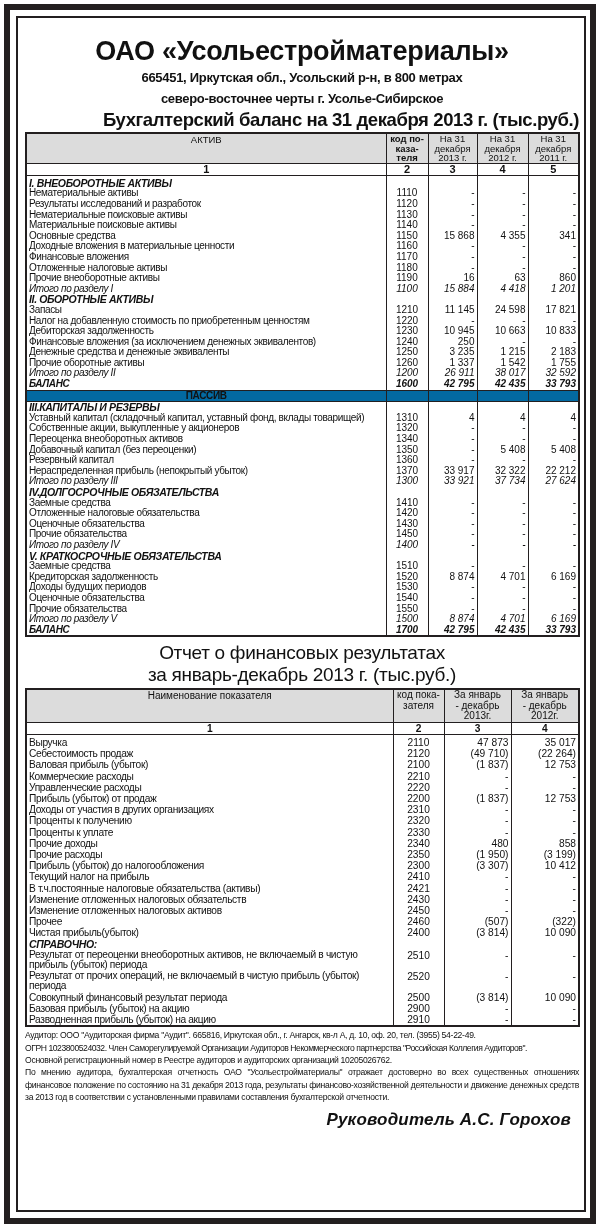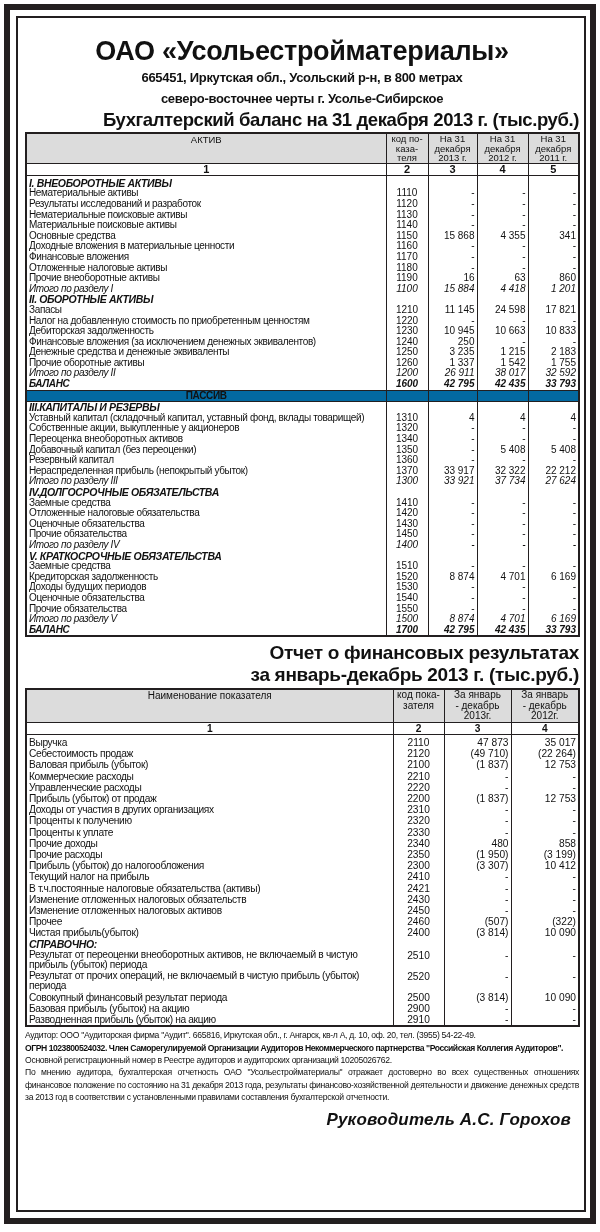--- a/index.html
+++ b/index.html
@@ -19,21 +19,21 @@
   td.c { text-align:center; border-left:1px solid #231f20; }
   td.v { text-align:right; border-left:1px solid #231f20; }
   td.l { letter-spacing:-0.35px; }
   tr.sec td.l { font-weight:bold; font-size:10.5px;font-style:italic; }
   tr.tot td { font-style:italic; }
   tr.bal td { font-style:italic; font-weight:bold; }
   tr.bal td { border-bottom:1px solid #231f20; }
   tr.pass td { background:#0369a1; font-weight:bold; text-align:center; border-top:1px solid #231f20; border-bottom:1px solid #231f20; }
   tr.pass td.c { border-left:1px solid #231f20; }
   tr.first td { padding-top:2px; }
-  .rep-title { text-align:right; font-weight:bold; font-size:19px; line-height:22px; margin-top:5px; letter-spacing:-0.3px; }
+  .rep-title { text-align:center; font-weight:normal; font-size:19px; line-height:22px; margin-top:5px; letter-spacing:-0.3px; }
   table.fin { margin-top:2px; border:2px solid #231f20; }
   table.fin th { font-size:10px; line-height:10.5px; }
   table.fin td { line-height:11.2px; font-size:10.2px; }
   table.fin td.wrap { white-space:normal; line-height:10.5px; }
   .foot { font-size:8.6px; line-height:12.3px; letter-spacing:-0.3px; margin-top:2px; padding-left:0; }
   .sign { text-align:right; font-weight:bold; font-style:italic; font-size:17px; line-height:20px; margin-top:7px; padding-right:8px; letter-spacing:0.2px; }
 </style>
 </head>
 <body>
 
@@ -49,21 +49,21 @@
         <colgroup>
           <col style="width:360px">
             <col style="width:42px">
             <col style="width:49px">
             <col style="width:51px">
             <col style="width:51px">
         </colgroup>
         <thead>
           <tr>
             <th class="lbl">АКТИВ</th>
-            <th style="white-space:pre-line;font-weight:normal;">код по-
+            <th style="white-space:pre-line;font-weight:bold;">код по-
 каза-
 теля</th>
             <th style="white-space:pre-line;">На 31
 декабря
 2013 г.</th>
             <th style="white-space:pre-line;">На 31
 декабря
 2012 г.</th>
             <th style="white-space:pre-line;">На 31
 декабря
@@ -554,20 +554,20 @@
               <td class="l">Разводненная прибыль (убыток) на акцию</td>
               <td class="c">2910</td>
               <td class="v">-</td>
               <td class="v">-</td>
             </tr>
           </tbody>
       </table>
 
       <div class="foot">
         <div>Аудитор: ООО "Аудиторская фирма "Аудит". 665816, Иркутская обл., г. Ангарск, кв-л А, д. 10, оф. 20, тел. (3955) 54-22-49.</div>
-        <div style="letter-spacing:-0.45px;font-weight:bold;">ОГРН 1023800524032. Член Саморегулируемой Организации Аудиторов Некоммерческого партнерства "Российская Коллегия Аудиторов".</div>
+        <div style="letter-spacing:-0.45px;">ОГРН 1023800524032. Член Саморегулируемой Организации Аудиторов Некоммерческого партнерства "Российская Коллегия Аудиторов".</div>
         <div>Основной регистрационный номер в Реестре аудиторов и аудиторских организаций 10205026762.</div>
         <div style="text-align:justify;">По мнению аудитора, бухгалтерская отчетность ОАО "Усольестройматериалы" отражает достоверно во всех существенных отношениях финансовое положение по состоянию на 31 декабря 2013 года, результаты финансово-хозяйственной деятельности и движение денежных средств за 2013 год в соответствии с установленными правилами составления бухгалтерской отчетности.</div>
       </div>
       <div class="sign">Руководитель А.С. Горохов</div>
     </div>
   </div>
 </div>
 
 </body></html>

